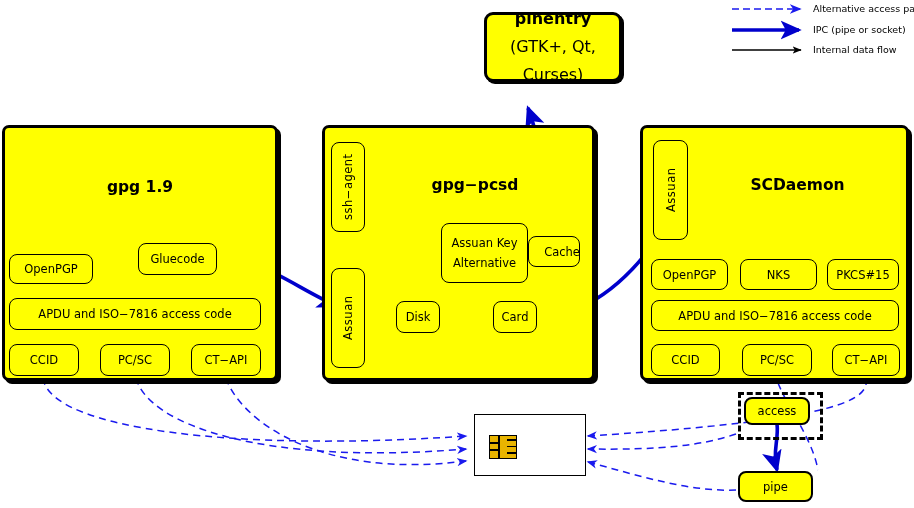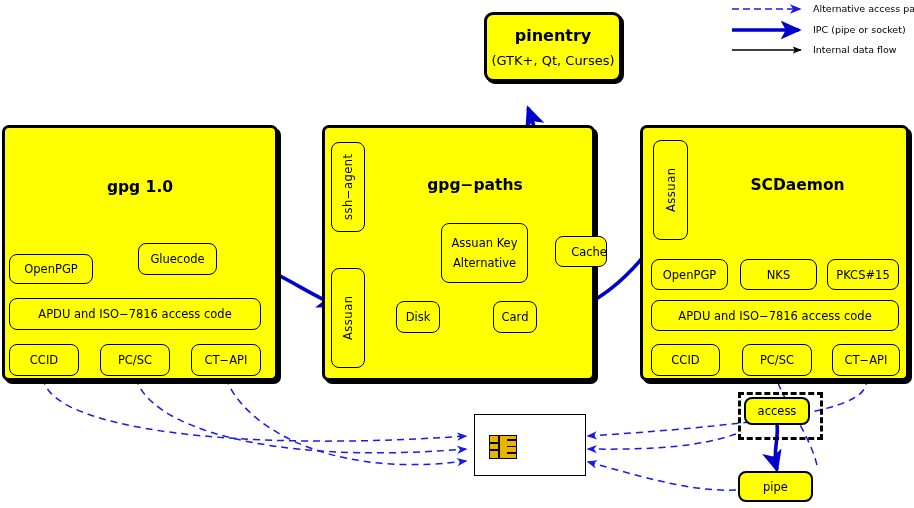--- a/index.html
+++ b/index.html
@@ -13,21 +13,21 @@
        box-shadow:3px 3px 0 0 #000000;}
   .sub{border-radius:8px;border-width:1.3px;font-size:11.5px;}
   .title{position:absolute;font-weight:bold;font-size:15.5px;color:#000;
          text-align:center;white-space:nowrap;}
   .vert{writing-mode:vertical-rl;transform:rotate(180deg);font-size:11.5px;
         letter-spacing:.5px;}
   .two-line{flex-direction:column;line-height:1.75;margin-left:32px;}
   .pinentry-box{border:3px solid #000;border-radius:9px;background:#ffff00;
         box-shadow:2px 2px 0 0 #000;}
   .pin-main{font-weight:bold;font-size:16px;}
-  .pin-sub{font-size:13px;}
+  .pin-sub{font-size:16px;}
   .card{position:absolute;background:#ffffff;border:1.8px solid #000;}
   .chip{position:absolute;background:#e8b400;border:1.4px solid #000;}
   .chip i{position:absolute;background:#000;display:block;}
   .dashbox{position:absolute;border:3px dashed #000000;background:transparent;}
   .legend-txt{position:absolute;font-size:9.5px;color:#000;white-space:nowrap;}
 </style>
 </head>
 <body>
 
 <div id="root">
@@ -92,42 +92,42 @@
   <div class="legend-txt" style="left:813px;top:3px;">Alternative access paths</div>
   <div class="legend-txt" style="left:813px;top:24px;">IPC (pipe or socket)</div>
   <div class="legend-txt" style="left:813px;top:44px;">Internal data flow</div>
 
   <div class="node pinentry-box two-line" style="left:452px;top:12px;width:138px;height:70px;">
     <span class="pin-main">pinentry</span>
     <span class="pin-sub">(GTK+, Qt, Curses)</span>
   </div>
 
   <div class="node big" style="left:2px;top:125px;width:276px;height:256px;"></div>
-  <div class="title" style="left:2px;top:178px;width:276px;">gpg 1.0</div>
+  <div class="title" style="left:2px;top:178px;width:276px;">gpg 1.9</div>
 
   <div class="node sub" style="left:9px;top:254px;width:84px;height:30px;">OpenPGP</div>
   <div class="node sub" style="left:138px;top:243px;width:79px;height:32px;">Gluecode</div>
   <div class="node sub" style="left:9px;top:298px;width:252px;height:32px;">APDU and ISO−7816 access code</div>
 
   <div class="node sub" style="left:9px;top:344px;width:70px;height:32px;">CCID</div>
   <div class="node sub" style="left:100px;top:344px;width:70px;height:32px;">PC/SC</div>
   <div class="node sub" style="left:191px;top:344px;width:70px;height:32px;">CT−API</div>
 
   <div class="node big" style="left:322px;top:125px;width:273px;height:256px;"></div>
-  <div class="title" style="left:360px;top:176px;width:230px;">gpg−paths</div>
+  <div class="title" style="left:360px;top:176px;width:230px;">gpg−pcsd</div>
 
   <div class="node sub vert" style="left:331px;top:142px;width:34px;height:90px;">ssh−agent</div>
   <div class="node sub vert" style="left:331px;top:268px;width:34px;height:100px;">Assuan</div>
 
   <div class="node sub two-line" style="left:409px;top:223px;width:87px;height:60px;">
     <span>Assuan Key</span>
     <span>Alternative</span>
   </div>
 
-  <div class="node sub" style="left:555px;top:236px;width:52px;height:31px;padding-left:16px;">Cache</div>
+  <div class="node sub" style="left:528px;top:236px;width:52px;height:31px;padding-left:16px;">Cache</div>
   <div class="node sub" style="left:396px;top:301px;width:44px;height:32px;">Disk</div>
   <div class="node sub" style="left:461px;top:301px;width:44px;height:32px;margin-left:32px;">Card</div>
 
   <div class="node big" style="left:640px;top:125px;width:269px;height:256px;"></div>
   <div class="title" style="left:690px;top:176px;width:215px;">SCDaemon</div>
 
   <div class="node sub vert" style="left:653px;top:140px;width:35px;height:100px;">Assuan</div>
 
   <div class="node sub" style="left:651px;top:259px;width:77px;height:31px;">OpenPGP</div>
   <div class="node sub" style="left:740px;top:259px;width:77px;height:31px;">NKS</div>

